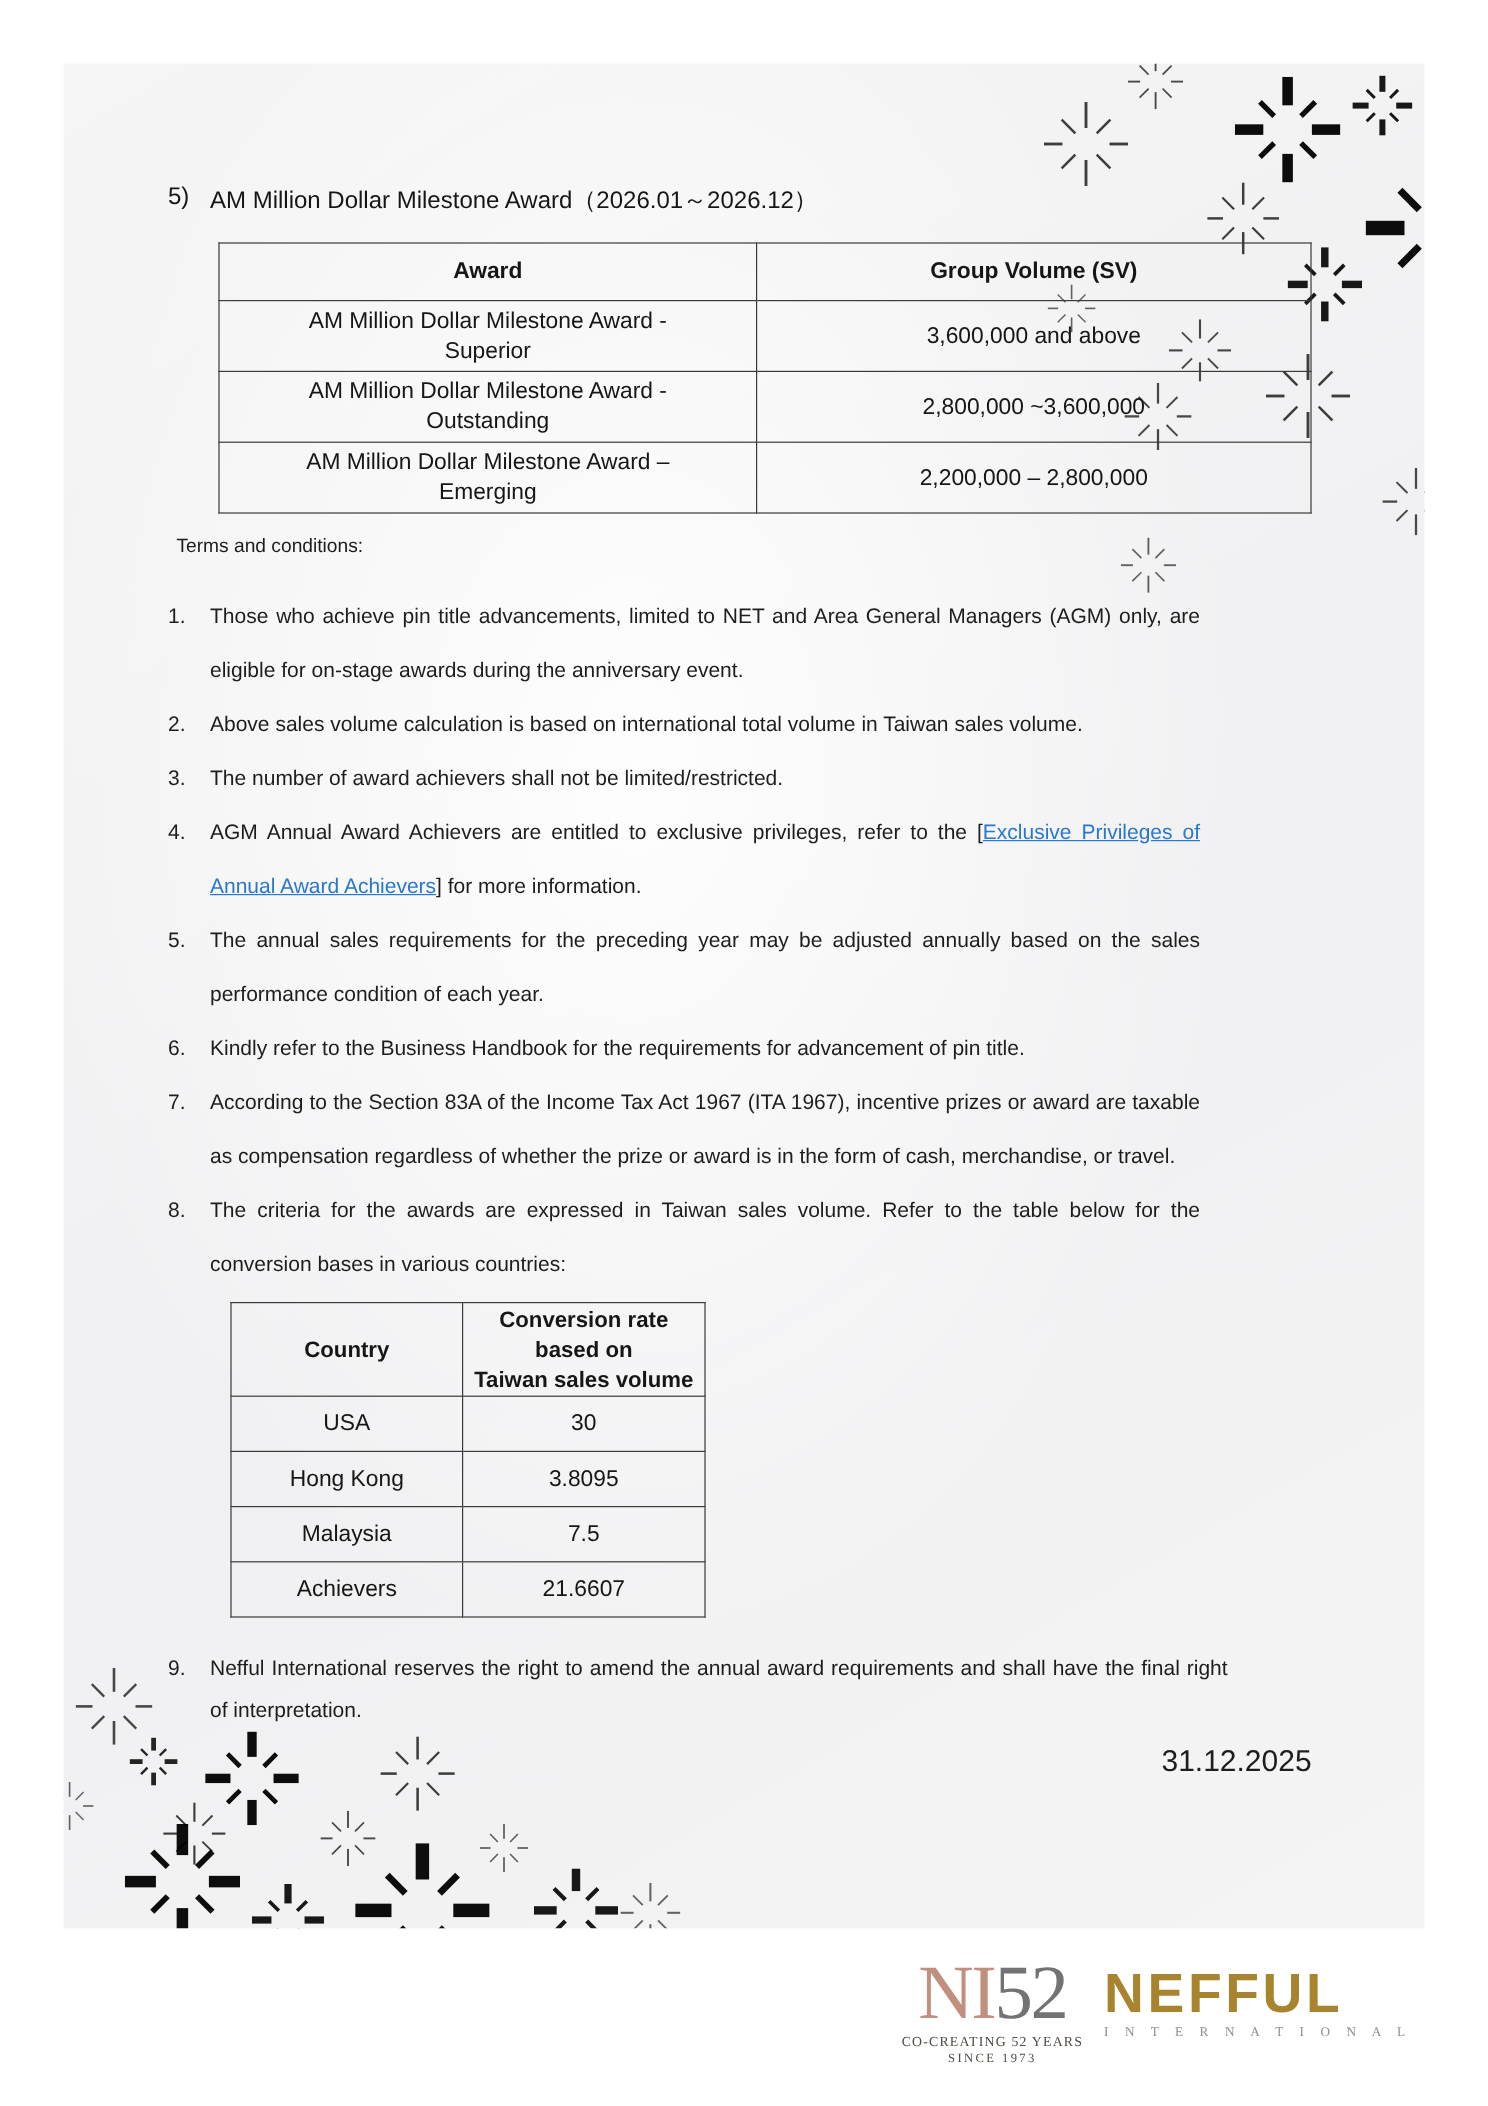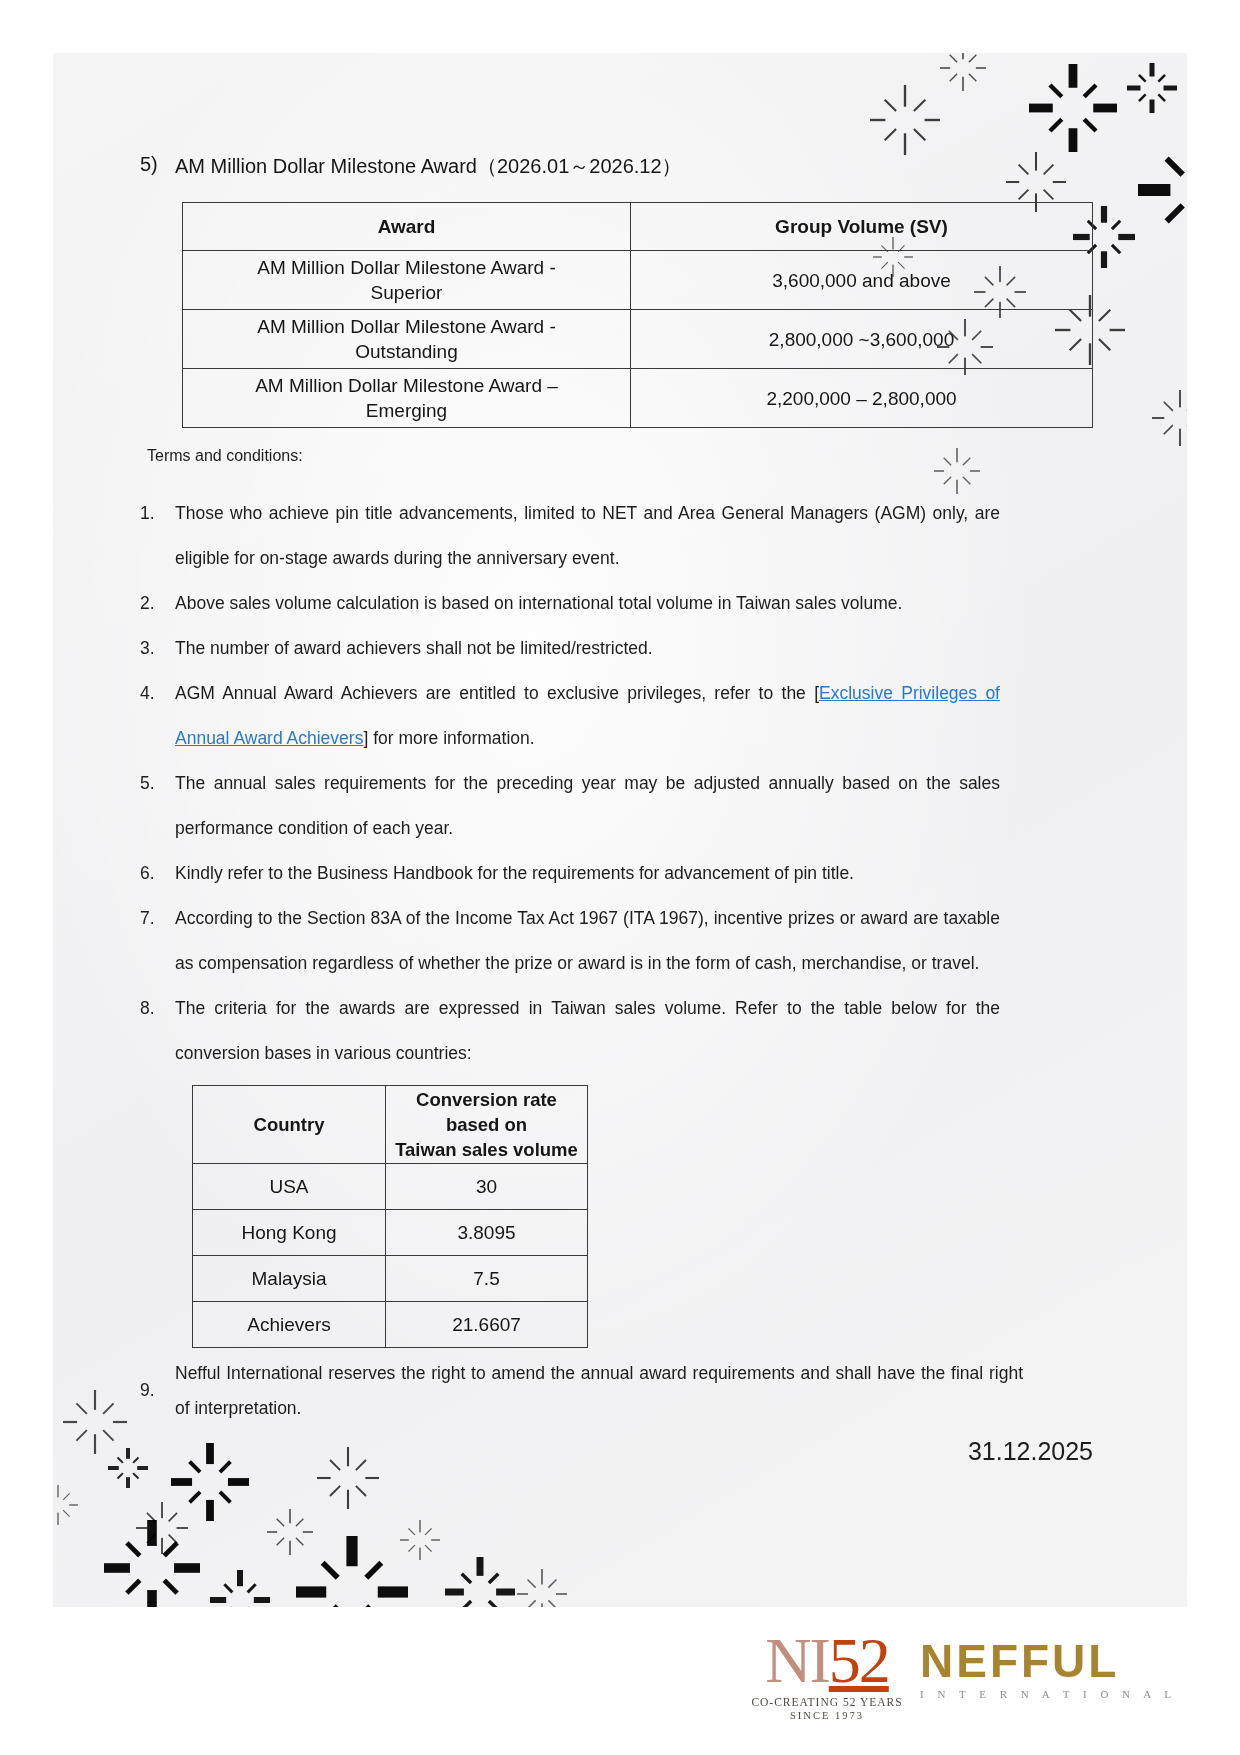--- a/index.html
+++ b/index.html
@@ -28,33 +28,33 @@
   .award-table td{font-size:19px;margin-top:37px;}
   .award-table .hdr td{height:45px;font-weight:bold;}
   .award-table .row td{height:56px;line-height:25px;}
   
   .terms-label{position:absolute;left:94px;top:394px;font-size:16px;}
   .terms{position:absolute;left:87px;top:438px;width:953px;font-size:17.5px;}
   .t-item{display:flex;}
   .t-num{width:35px;flex:none;line-height:45px;}
   .t-body{flex:1;line-height:45px;text-align:justify;padding-right:93px;}
   .t-item.wide .t-num{line-height:35px;margin-top:25px;}
-  .t-item.wide .t-body{line-height:35px;margin-top:8px;padding-right:70px;}
+  .t-item.wide .t-body{line-height:35px;margin-top:25px;padding-right:70px;}
   a.doc-link{color:#2878CE;text-decoration:underline;cursor:pointer;}
   .conv-table{margin:9px 0 0 52px;width:396px;table-layout:fixed;}
   .conv-table col.c1{width:193px;}
   .conv-table .hdr td{height:57px;font-weight:bold;font-size:18.5px;line-height:25px;}
   .conv-table .row td{height:43px;font-size:19px;}
   .doc-date{margin-top:14px;text-align:right;font-size:25px;line-height:22px;}
   
   .logo{position:absolute;left:746px;top:1630px;display:flex;align-items:flex-start;}
   .monogram-block{width:162px;text-align:center;}
   .monogram{font-family:"Liberation Serif", serif;font-size:64px;line-height:62px;letter-spacing:-2px;}
   .mono-ni{color:#C08F7D;}
-  .mono-52{color:#c2410c;text-decoration:underline;}
+  .mono-52{color:#737373;}
   .tagline1{font-family:"Liberation Serif", serif;font-size:11.5px;letter-spacing:1px;color:#4F4A44;margin-top:4px;white-space:nowrap;}
   .tagline2{font-family:"Liberation Serif", serif;font-size:10.5px;letter-spacing:2px;color:#4F4A44;margin-top:2px;}
   .brand-block{margin-left:12px;padding-top:8px;}
   .brand{font-size:46px;line-height:46px;font-weight:bold;letter-spacing:3px;color:#A8842F;white-space:nowrap;}
   .brand-sub{font-family:"Liberation Serif", serif;font-size:11px;letter-spacing:5.5px;color:#8E8E8E;margin-top:4px;white-space:nowrap;}
 </style>
 </head>
 <body>
 
 <svg width="0" height="0" style="position:absolute">

